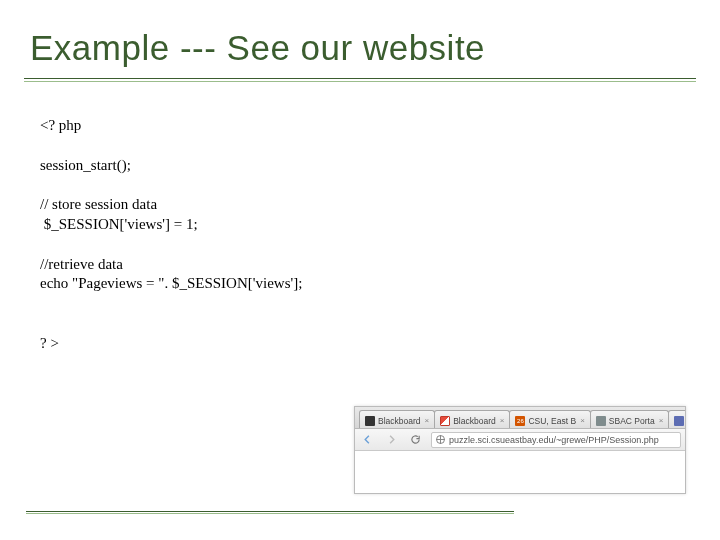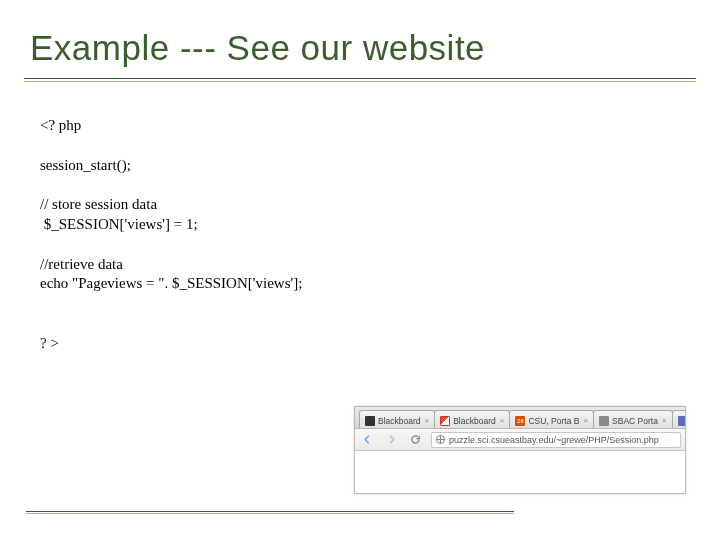--- a/index.html
+++ b/index.html
@@ -178,21 +178,21 @@
         <span class="tx">Blackboard</span>
         <span class="close">×</span>
       </div>
       <div class="tab">
         <span class="favicon fav-gmail"></span>
         <span class="tx">Blackboard</span>
         <span class="close">×</span>
       </div>
       <div class="tab">
         <span class="favicon fav-csu">26</span>
-        <span class="tx">CSU, Porta B</span>
+        <span class="tx">CSU, East B</span>
         <span class="close">×</span>
       </div>
       <div class="tab">
         <span class="favicon fav-sbac"></span>
         <span class="tx">SBAC Porta</span>
         <span class="close">×</span>
       </div>
       <div class="tab">
         <span class="favicon fav-php"></span>
         <span class="tx">pu</span>

